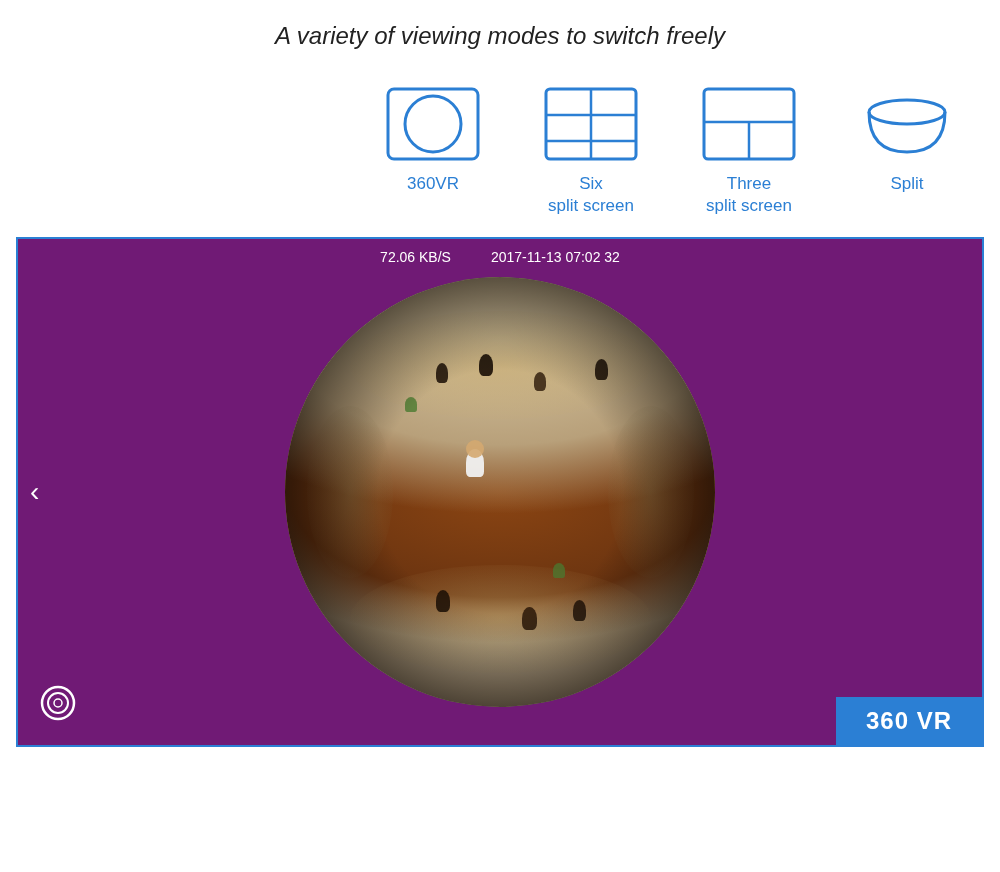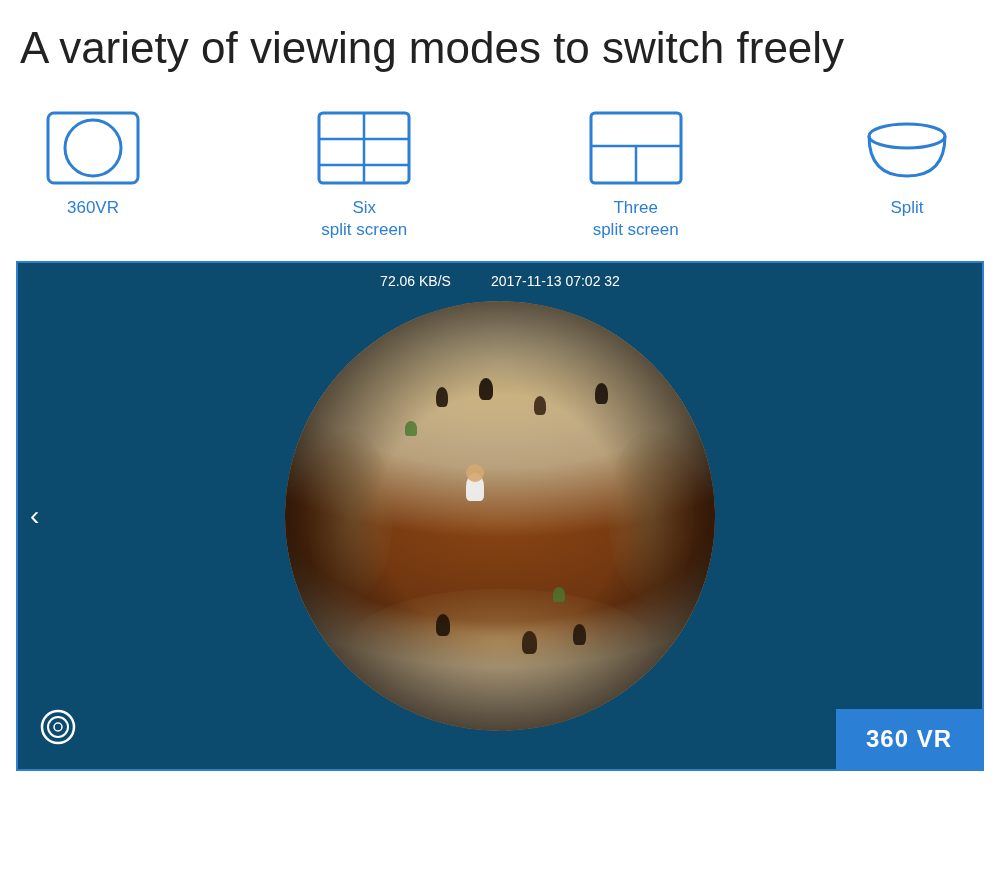--- a/index.html
+++ b/index.html
@@ -5,30 +5,32 @@
     * { margin: 0; padding: 0; box-sizing: border-box; }
     body {
       width: 1000px;
       min-height: 872px;
       background: #fff;
       font-family: Arial, sans-serif;
       overflow-x: hidden;
     }
 
     .page-title {
-      font-size: 44px;
+      text-align: center;
+      font-size: 24px;
       font-weight: 400;
       color: #222;
       padding: 22px 20px 18px;
       line-height: 1.2;
+      font-style: italic;
     }
 
     .modes-bar {
       display: flex;
-      justify-content: space-between;
+      justify-content: flex-end;
       align-items: flex-start;
       gap: 12px;
       padding: 10px 20px 20px;
       border-bottom: none;
     }
 
     .mode-item {
       display: flex;
       flex-direction: column;
       align-items: center;
@@ -57,21 +59,21 @@
       font-weight: 500;
       text-align: center;
       margin-top: 4px;
       line-height: 1.3;
     }
 
     
     .video-section {
       margin: 0 16px;
       border: 2.5px solid #2b7fd4;
-      background: #0c4a6e;
+      background: #701a75;
       position: relative;
       height: 510px;
       overflow: hidden;
     }
 
     .video-overlay-info {
       position: absolute;
       top: 10px;
       left: 50%;
       transform: translateX(-50%);
@@ -111,21 +113,21 @@
     }
 
     .vr-badge {
       position: absolute;
       bottom: 0;
       right: 0;
       background: #2b7fd4;
       color: #fff;
       font-size: 24px;
       font-weight: 600;
-      padding: 16px 30px;
+      padding: 10px 30px;
       letter-spacing: 1px;
     }
 
     .capture-icon {
       position: absolute;
       bottom: 18px;
       left: 20px;
       z-index: 10;
     }
 

